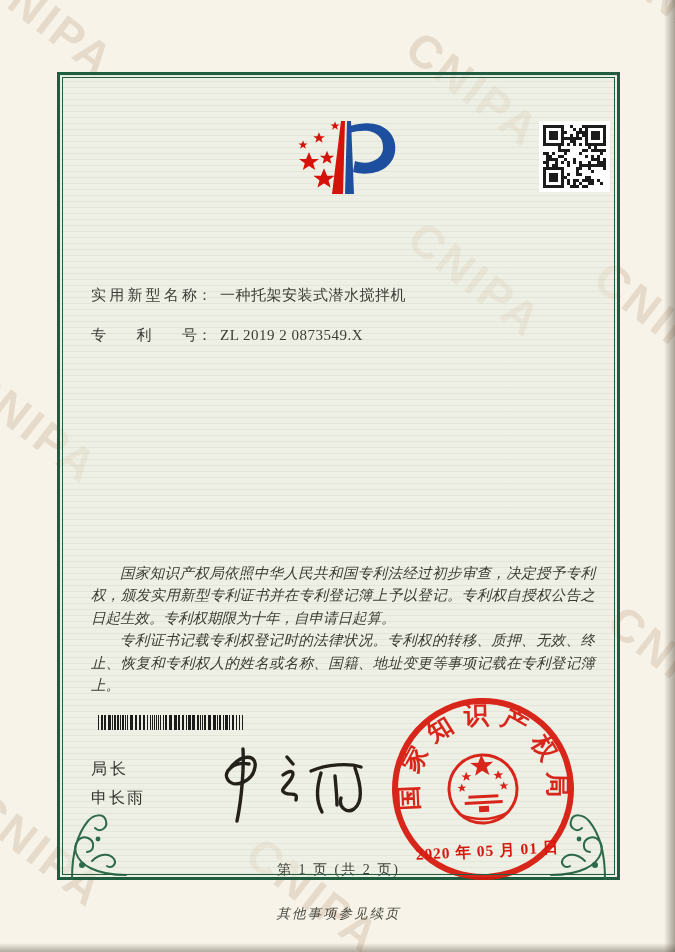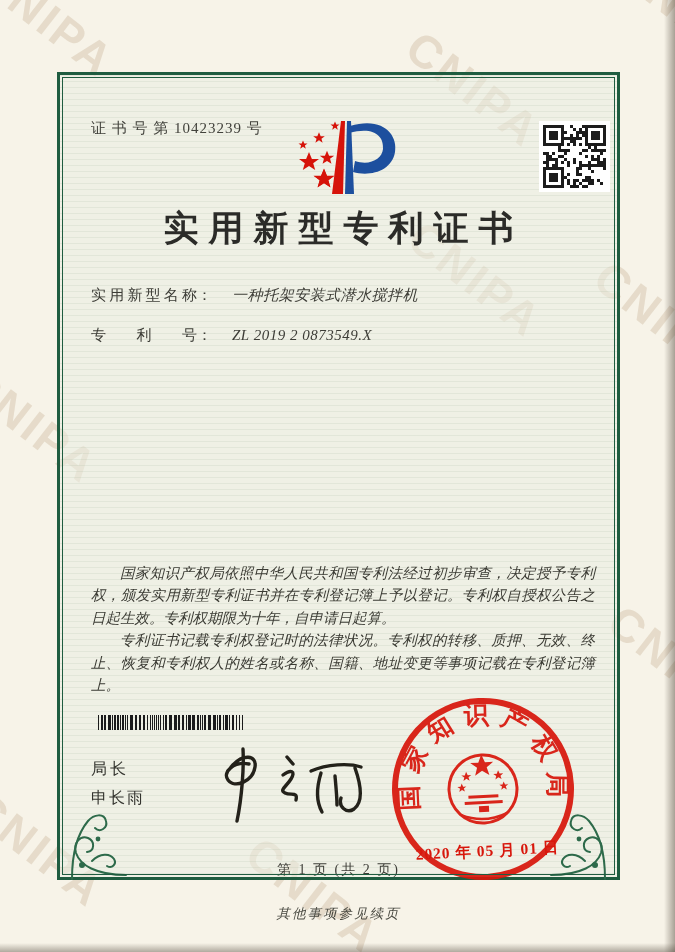--- a/index.html
+++ b/index.html
@@ -45,21 +45,21 @@
   .fields{position:absolute;left:31px;top:211px;width:508px;font-size:15px;color:#3c3c36;}
   .field-row{height:39.7px;white-space:nowrap;}
   .field-label{
     display:inline-block;width:106px;text-align:justify;text-align-last:justify;
     vertical-align:bottom;
   }
   .field-label2{
     display:inline-block;width:88px;text-align:justify;text-align-last:justify;
     margin-left:34px;vertical-align:bottom;
   }
-  .field-value{margin-left:20px;letter-spacing:0.5px;font-style:italic;}
+  .field-value{margin-left:8px;letter-spacing:0.5px;}
   
   .body-text{
     position:absolute;left:31px;top:487px;width:504px;font-size:14.5px;line-height:22.4px;
     color:#3a3a33;text-align:justify;font-style:italic;
   }
   .body-text p{margin:0;text-indent:2em;}
   
   .barcode{
     position:absolute;left:38px;top:640px;width:178px;height:15px;
     display:flex;align-items:stretch;overflow:hidden;background:transparent;
@@ -102,21 +102,20 @@
   <span class="wm" style="left:584px;top:292px">CNIPA</span>
   <span class="wm" style="left:-46px;top:398px">CNIPA</span>
   <span class="wm" style="left:398px;top:252px">CNIPA</span>
   <span class="wm" style="left:-40px;top:822px">CNIPA</span>
   <span class="wm" style="left:236px;top:868px">CNIPA</span>
   <span class="wm" style="left:598px;top:636px">CNIPA</span>
 </div>
 
 <div class="cert">
 
-  <div class="cert-no">证 书 号 第 10423239 号</div>
 
   <svg class="logo" width="130" height="95" viewBox="0 0 130 95">
     <defs>
       <path id="star" d="M0,-10 L2.9,-3.1 10,-3.1 4.2,1.2 6.2,8.1 0,4 -6.2,8.1 -4.2,1.2 -10,-3.1 -2.9,-3.1 Z"></path>
     </defs>
     <polygon points="48,8 52,8 50,81 39,81" fill="#d6130a"></polygon>
     <polygon points="54,8 58,8 61,81 52,81" fill="#1d4f9e"></polygon>
     <path d="M57,13 C90,3 105,22 102,39 C99,58 77,64 60,59 L62,48 C77,53 89,46 90,36 C91,23 81,13 56,20 Z" fill="#1d4f9e"></path>
     <use href="#star" x="31" y="66" fill="#d6130a" transform="scale(1)"></use>
     <use href="#star" x="16" y="49" fill="#d6130a" transform="" style="transform:translate(0,0) ;" width="1"></use>
@@ -567,21 +566,20 @@
       <div class="d"></div>
       <div class="d"></div>
       <div></div>
       <div></div>
       <div></div>
       <div></div>
       <div></div>
       <div></div>
     </div>
 
-  <h1 class="title">实用新型专利证书</h1>
 
   <div class="fields">
     <div class="field-row">
       <span class="field-label">实用新型名称</span>：<span class="field-value">一种托架安装式潜水搅拌机</span>
     </div>
     <div class="field-row">
       <span class="field-label">专利号</span>：<span class="field-value">ZL 2019 2 0873549.X</span>
     </div>
   </div>
 

